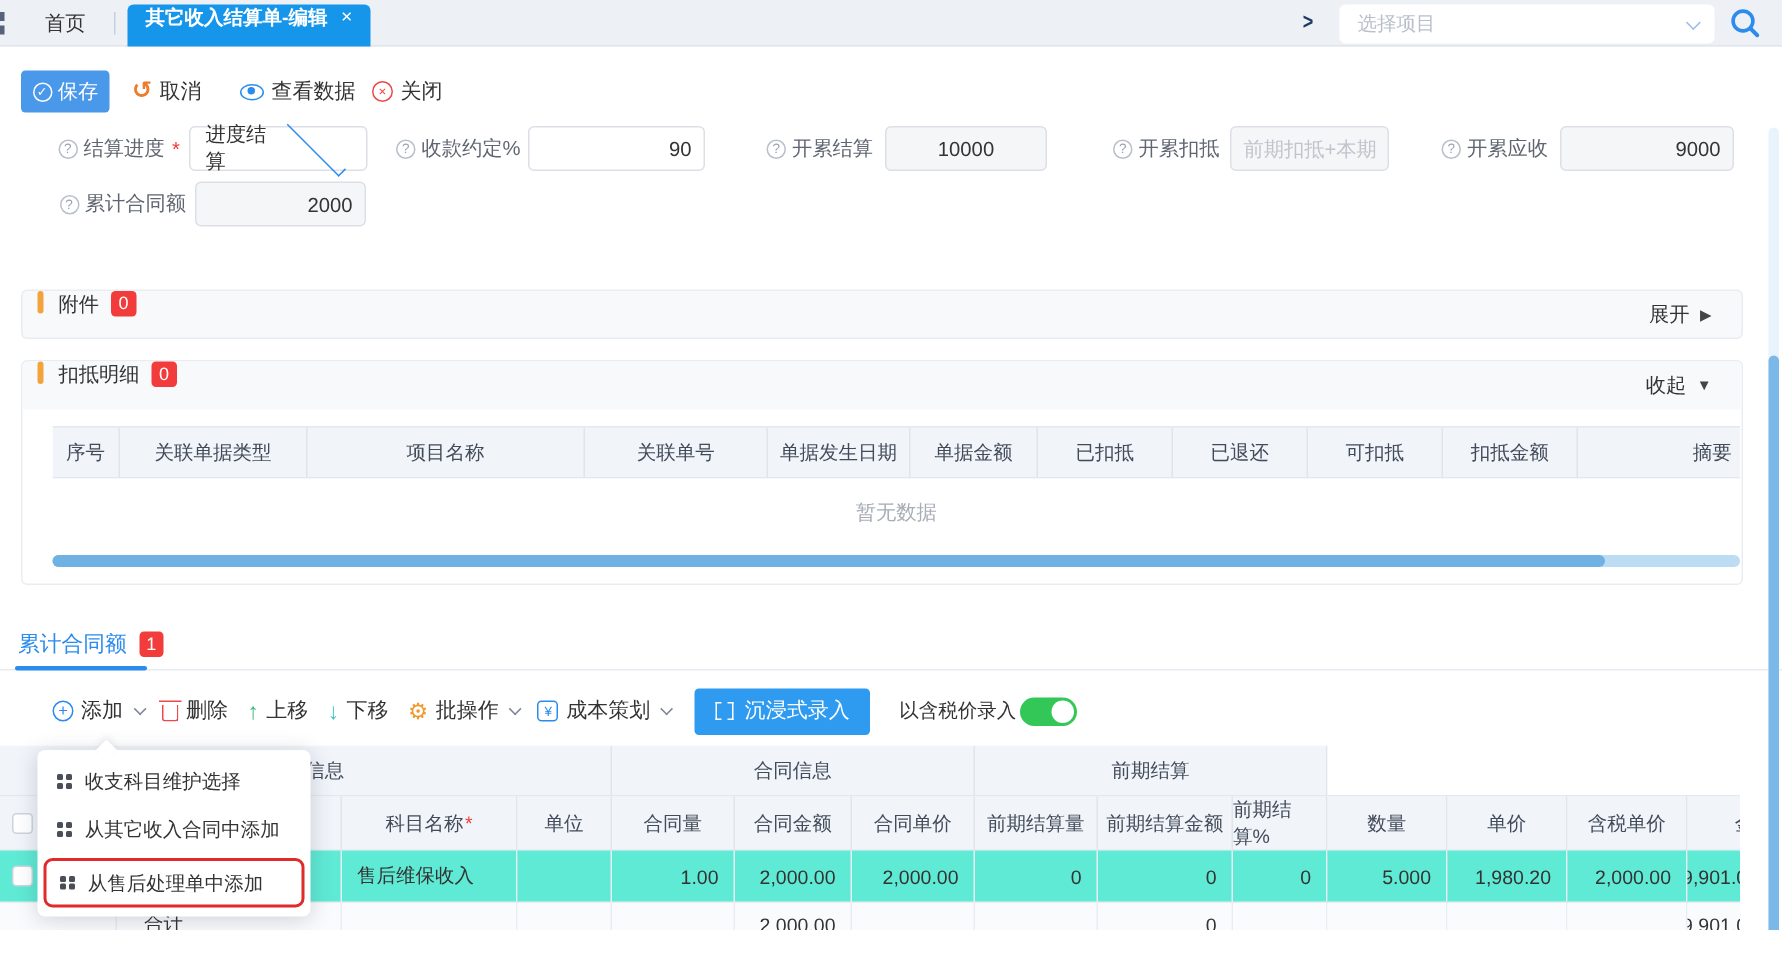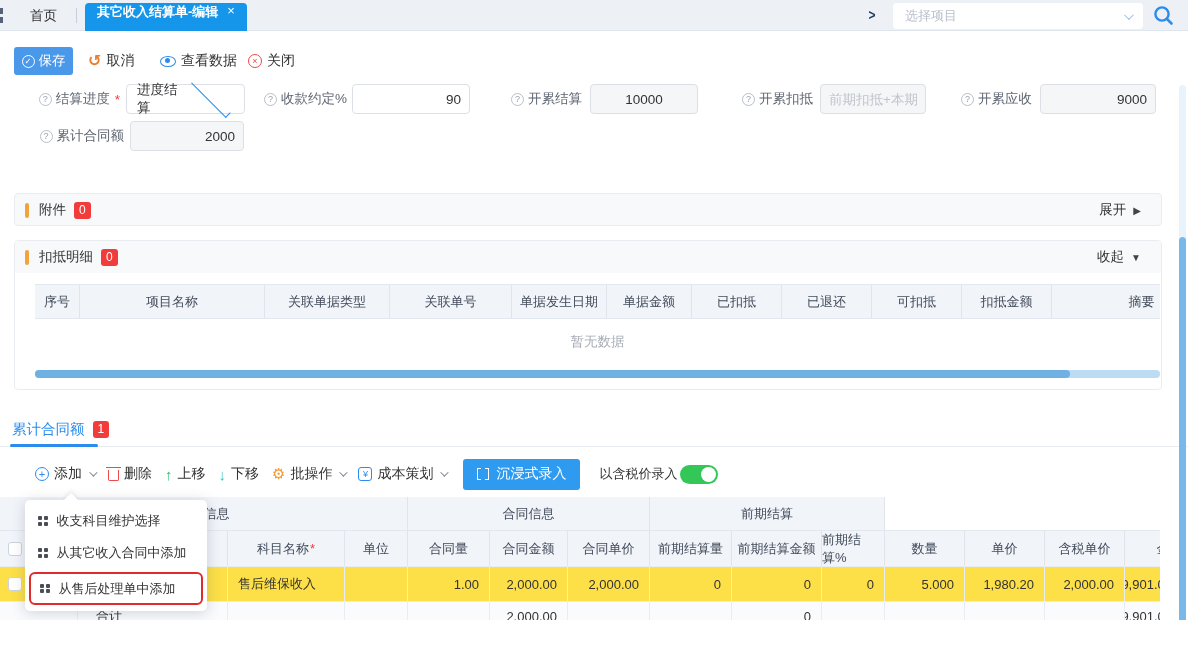--- a/index.html
+++ b/index.html
@@ -36,21 +36,21 @@
   .req { color:#f23c3c; margin-left:1px; }
   .fld-input { position:absolute; height:30px; border:1px solid #dcdfe6; border-radius:4px; background:#fff; font-size:13.5px; color:#333; text-align:right; padding:0 8px; font-family:inherit; outline:none; }
   .fld-input.dis { background:#f5f6f8; }
   .fld-input::placeholder { color:#c0c4cc; }
   .fld-select { position:absolute; height:30px; border:1px solid #dcdfe6; border-radius:4px; background:#fff; display:flex; align-items:center; padding:0 10px; cursor:pointer; }
   .fld-select span { flex:1; font-size:13.5px; }
   .caret-blue { width:7px; height:7px; border-right:1.7px solid #2b8ced; border-bottom:1.7px solid #2b8ced; transform:rotate(45deg) translateY(-2px); }
 
   
   .card { position:absolute; left:14px; width:1148px; border:1px solid #e9edf2; border-radius:4px; background:#f7f9fb; }
-  .sec-bar { height:32px; display:flex; align-items:center; padding:0 20px 0 10px; }
+  .sec-bar { height:32px; display:flex; padding:0 20px 0 10px; }
   .marker { width:4px; height:15px; background:#f2a33c; border-radius:2px; margin-right:10px; }
   .sec-title { font-size:13.5px; color:#333; }
   .badge { background:#f23c3c; color:#fff; font-size:12px; height:17px; line-height:17px; padding:0 5px; border-radius:3px; margin-left:8px; }
   .sec-toggle { margin-left:auto; display:flex; align-items:center; gap:7px; cursor:pointer; font-size:13.5px; color:#333; }
   .tri { font-size:10px; color:#444; }
 
   
   .dtable-head { position:absolute; left:35px; top:284px; width:1125px; height:35px; overflow:hidden; }
   .dtable-head .row { display:flex; width:1197px; height:35px; background:#f1f4f9; border-top:1px solid #e3e8f0; border-bottom:1px solid #e3e8f0; }
   .dh { height:100%; display:flex; align-items:center; justify-content:center; font-size:13px; color:#424b5a; border-right:1px solid #dfe4ed; flex:none; }
@@ -83,21 +83,21 @@
   .toggle { width:38px; height:19px; background:#33c758; border-radius:10px; position:relative; cursor:pointer; }
   .toggle .knob { position:absolute; right:2px; top:2px; width:15px; height:15px; background:#fff; border-radius:50%; }
 
   
   .mtable { position:absolute; left:0; top:497px; width:1160px; overflow:hidden; }
   .mrow { display:flex; width:1215px; }
   .mc { flex:none; display:flex; align-items:center; justify-content:center; font-size:13px; border-right:1px solid #e9edf3; border-bottom:1px solid #e9edf3; overflow:hidden; }
   .ghead .mc { background:#f1f4f9; height:34px; color:#424b5a; border-right:1px solid #dfe4ed; border-bottom:1px solid #e3e8f0; }
   .ghead .mc.blank { background:#fff; border-right:none; }
   .chead .mc { background:#f1f4f9; height:36px; color:#424b5a; border-right:1px solid #dfe4ed; }
-  .brow .mc { background:#fde047; height:35px; color:#333; }
+  .brow .mc { background:#5eead4; height:35px; color:#333; }
   .trow .mc { background:#fafbfd; height:29px; color:#333; }
   .num { justify-content:flex-end; padding-right:10px; }
   .ltxt { justify-content:flex-start; padding-left:10px; }
   .checkbox { width:14px; height:14px; border:1.4px solid #ccd3de; border-radius:3px; background:#fff; margin-left:8px; cursor:pointer; flex:none; }
   .cellcheck { justify-content:flex-start; }
   .hscroll2 { position:absolute; left:33px; top:634px; width:1127px; height:9px; background:#b8dcf5; border-radius:5px; }
   .hscroll2 .thumb { width:617px; height:9px; background:#6cb0e2; border-radius:5px; }
 
   
   .vscroll { position:absolute; left:1179px; top:85px; width:7px; height:560px; background:#e9f3fc; border-radius:4px; }
@@ -220,22 +220,22 @@
       <span class="sec-toggle">
         <span>收起</span>
         <span class="tri">▼</span>
       </span>
     </div>
   </div>
 
   <div class="dtable-head">
     <div class="row">
       <div class="dh" style="width:45px">序号</div>
+      <div class="dh" style="width:125px">关联单据类型</div>
       <div class="dh" style="width:185px">项目名称</div>
-      <div class="dh" style="width:125px">关联单据类型</div>
       <div class="dh" style="width:122px">关联单号</div>
       <div class="dh" style="width:95px">单据发生日期</div>
       <div class="dh" style="width:85px">单据金额</div>
       <div class="dh" style="width:90px">已扣抵</div>
       <div class="dh" style="width:90px">已退还</div>
       <div class="dh" style="width:90px">可扣抵</div>
       <div class="dh" style="width:90px">扣抵金额</div>
       <div class="dh" style="width:180px">摘要</div>
     </div>
   </div>

